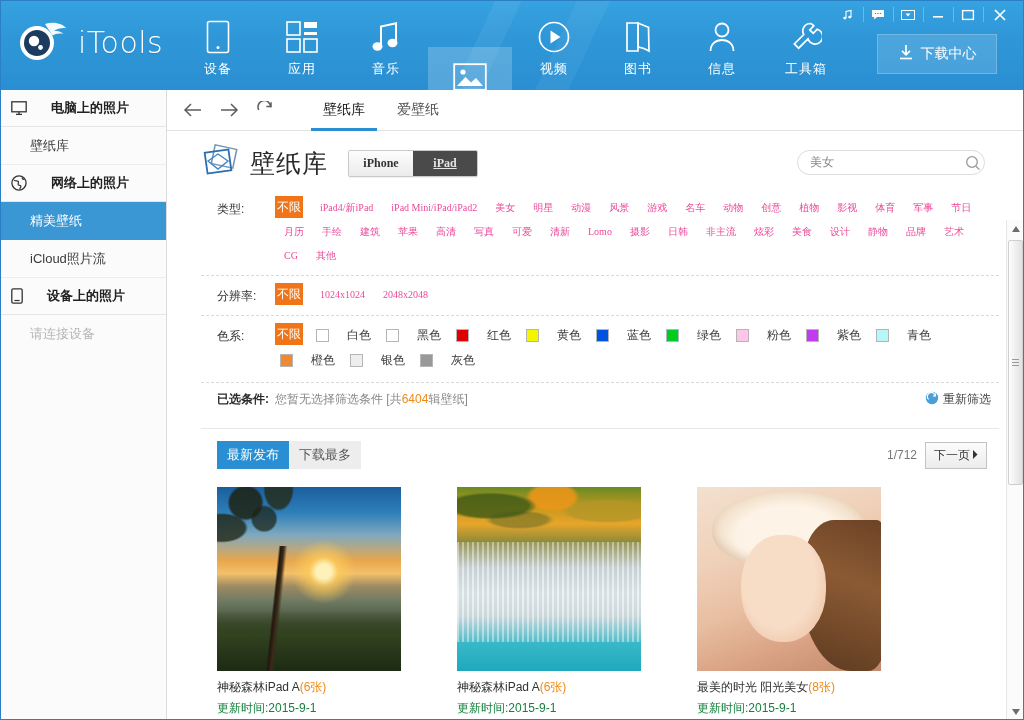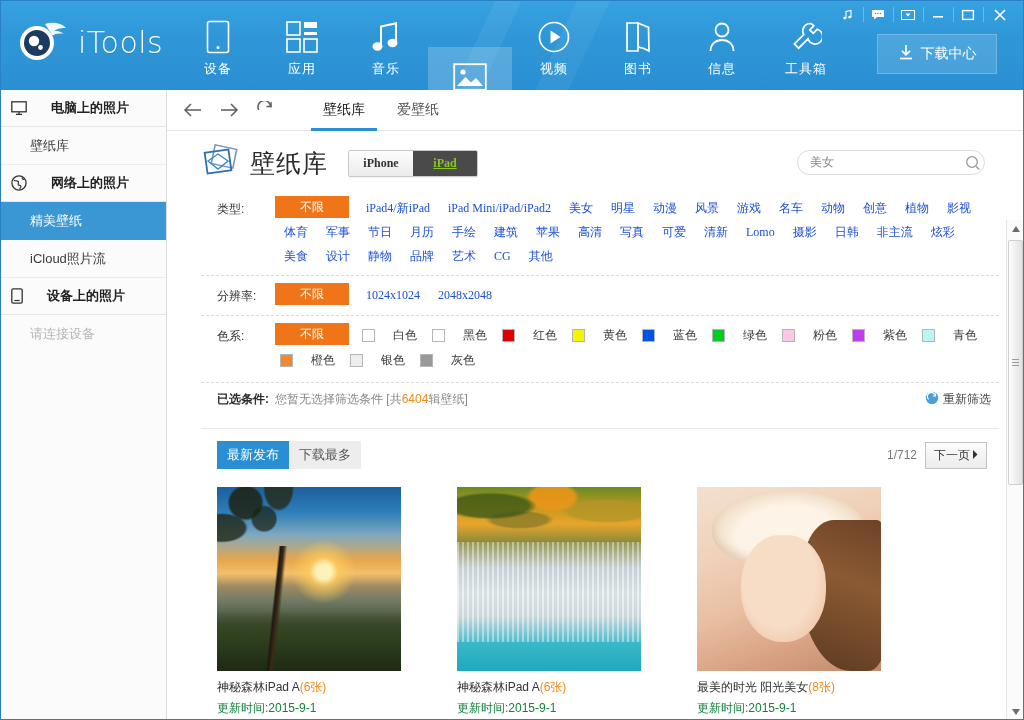--- a/index.html
+++ b/index.html
@@ -135,21 +135,21 @@
   .seg {
     margin-left: 20px; display: flex; border: 1px solid #c9c9c9; border-radius: 2px; overflow: hidden;
     box-shadow: 0 1px 1px rgba(0,0,0,0.06);
     align-items: flex-end;
   }
   .seg div {
     width: 64px; height: 25px; display: flex; align-items: center; justify-content: center;
     font-size: 12px; font-family: "Liberation Serif", "DejaVu Serif", serif; cursor: default;
     background: linear-gradient(180deg,#fdfdfd,#ebebeb); color: #333; font-weight: bold;
   }
-  .seg div.on { background: #4a4a4a; color: #84cc16; text-decoration: underline; }
+  .seg div.on { background: #4a4a4a; color: #e5e5e5; text-decoration: underline; }
 
   .searchbox {
     position: absolute; right: 38px; top: 19px; width: 188px; height: 25px;
     border: 1px solid #dcdcdc; border-radius: 13px; background: #fff;
     display: flex; align-items: center; padding: 0 4px 0 12px;
   }
   .searchbox input {
     flex: 1; border: none; outline: none; font-size: 12px; color: #8a8a8a;
     font-family: "Liberation Sans", sans-serif; background: transparent;
   }
@@ -159,25 +159,25 @@
   .filters { margin-top: 2px; }
   .frow {
     display: flex; padding: 7px 0 7px 16px; border-top: 1px dashed #dadada; align-items: flex-start;
   }
   .frow.first { border-top: none; }
   .flabel {
     width: 58px; flex: none; font-size: 12px; color: #333; line-height: 24px; padding-top: 1px;
   }
   .fvals { flex: 1; display: flex; flex-wrap: wrap; align-items: flex-start; }
   .fany {
-    background: #ef7518; color: #fff; font-size: 12px; padding: 3px 25px; margin-right: 8px;
+    background: #ef7518; color: #fff; font-size: 12px; padding: 3px 2px; margin-right: 8px;
     line-height: 16px; cursor: default;
   }
   .fopt {
-    font-size: 12px; color: #1d4ed8; padding: 4px 9px; line-height: 16px; cursor: default;
+    font-size: 10px; color: #ec4899; padding: 4px 9px; line-height: 16px; cursor: default;
     white-space: nowrap;
   }
   .fopt.wide { font-family: "Liberation Serif","DejaVu Serif",serif; }
   .copt {
     display: flex; align-items: center; gap: 18px; font-size: 12px; color: #3a3a3a;
     padding: 4px 10px 4px 5px; cursor: default;
   }
   .swatch { width: 13px; height: 13px; border: 1px solid #b5b5b5; display: inline-block; }
 
   

